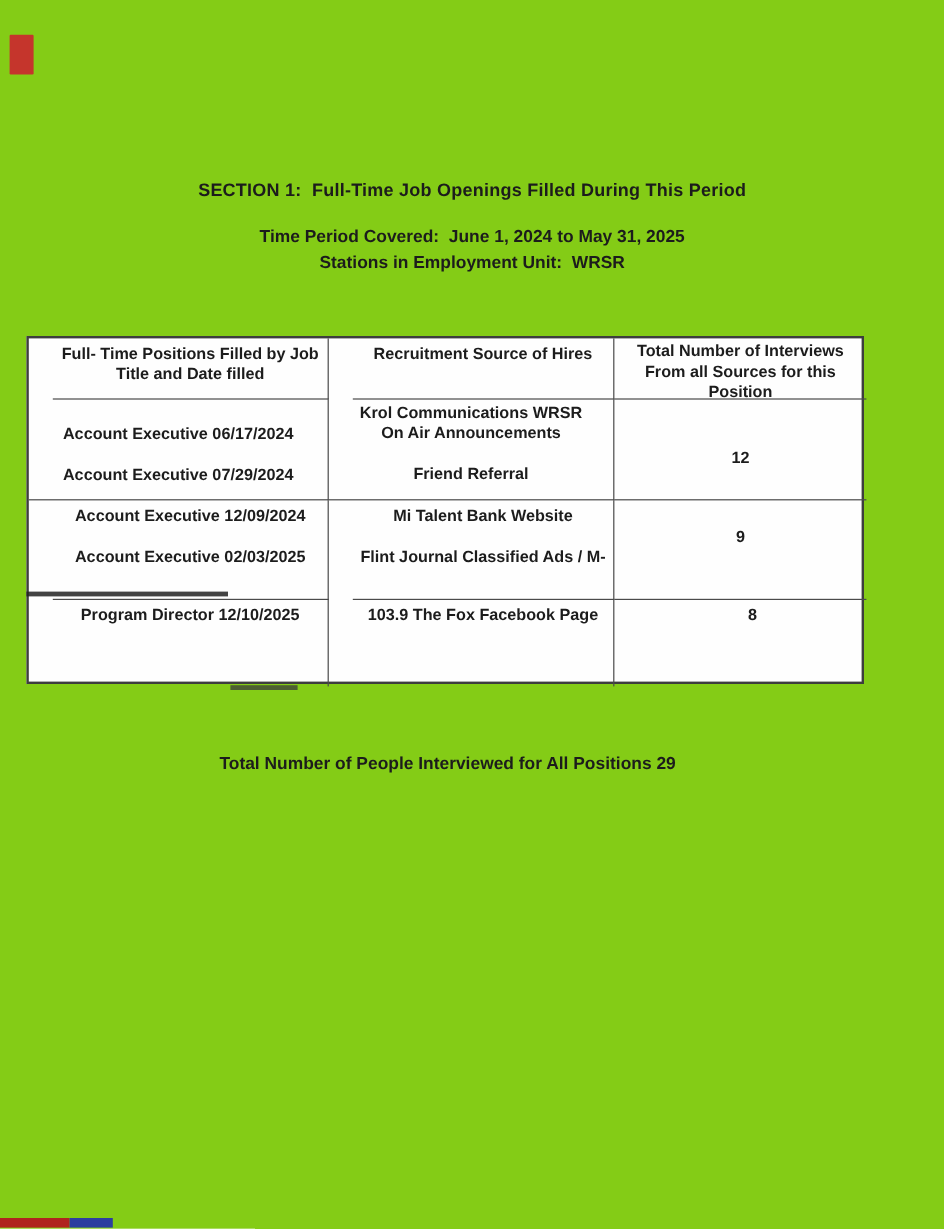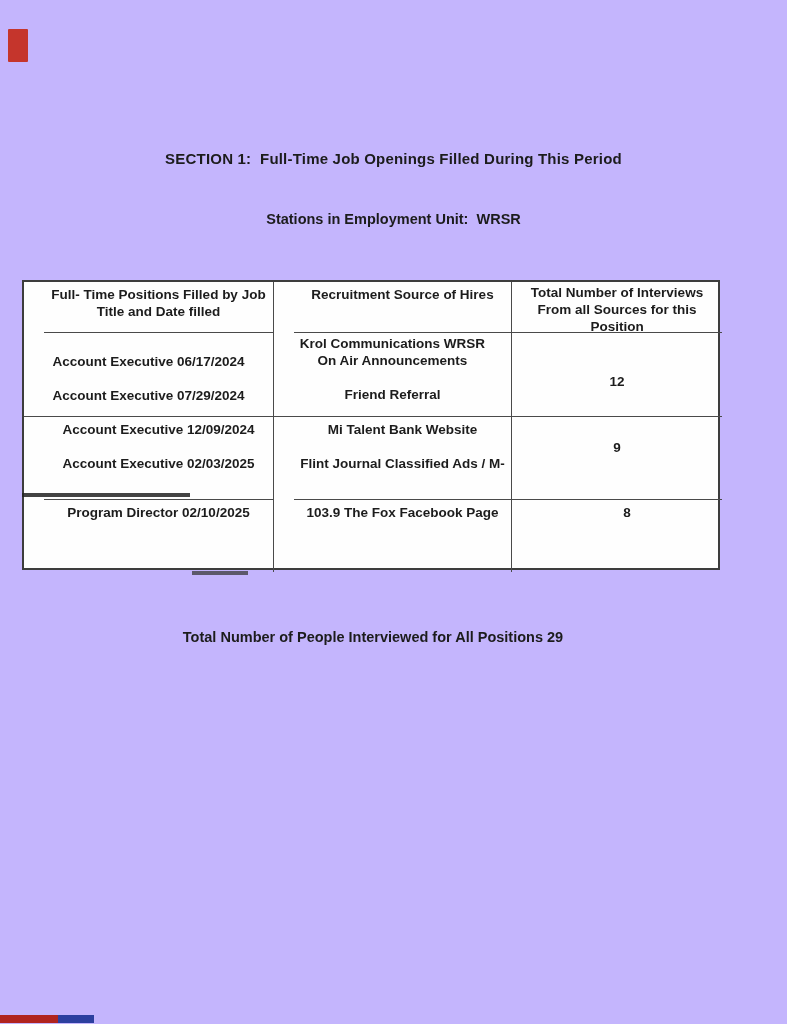--- a/index.html
+++ b/index.html
@@ -4,21 +4,21 @@
 <style>
   html, body { margin: 0; padding: 0; }
   body {
     width: 787px; height: 1024px;
     background: #ffffff;
     font-family: "Liberation Sans", sans-serif;
     color: #1c1c1c;
     position: relative;
     overflow: hidden;
   }
-  .page { position: absolute; inset: 0; background: #c4b5fd; }
+  .page { position: absolute; inset: 0; background: #84cc16; }
 
   
   .red-tab {
     position: absolute; left: 8px; top: 29px;
     width: 20px; height: 33px;
     background: #c5352c;
     border-radius: 1px;
   }
   .bottom-strip-red {
     position: absolute; left: 0; top: 1015px;
@@ -102,20 +102,21 @@
   }
 </style>
 </head>
 <body>
 
 <div class="page">
 
   <div class="red-tab"></div>
 
   <h1 class="title">SECTION 1:  Full-Time Job Openings Filled During This Period</h1>
+  <div class="subline subline1">Time Period Covered:  June 1, 2024 to May 31, 2025</div>
   <div class="subline subline2">Stations in Employment Unit:  WRSR</div>
 
   <div class="jobs-table">
 
     <div class="cell pt4">
       <div class="line">Full- Time Positions Filled by Job</div>
       <div class="line">Title and Date filled</div>
     </div>
     <div class="cell pt4">
       <div class="line">Recruitment Source of Hires</div>
@@ -149,21 +150,21 @@
     <div class="cell pt4">
       <div class="line">Mi Talent Bank Website</div>
       <div class="blank"></div>
       <div class="line">Flint Journal Classified Ads / M-</div>
     </div>
     <div class="cell pt22 last-col">
       <div class="line">9</div>
     </div>
 
     <div class="cell pt4 last-row">
-      <div class="line">Program Director 02/10/2025</div>
+      <div class="line">Program Director 12/10/2025</div>
     </div>
     <div class="cell pt4 last-row">
       <div class="line">103.9 The Fox Facebook Page</div>
     </div>
     <div class="cell pt4 last-col last-row">
       <div class="line">8</div>
     </div>
 
   </div>
 

